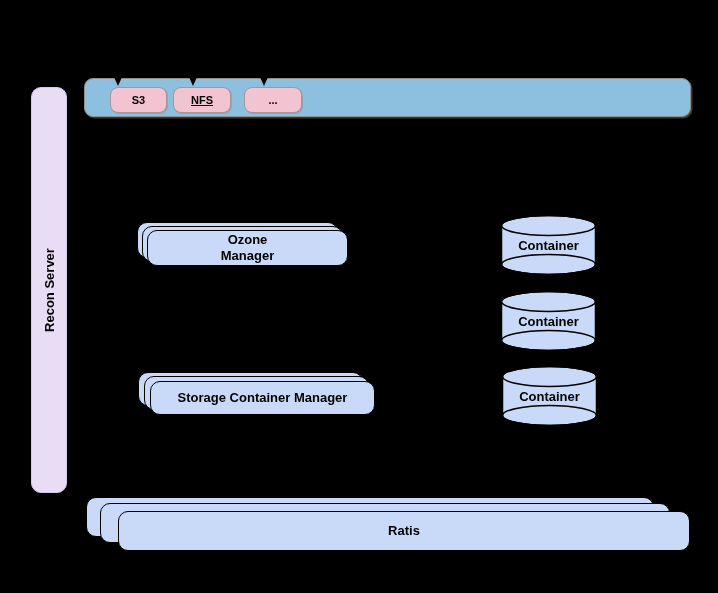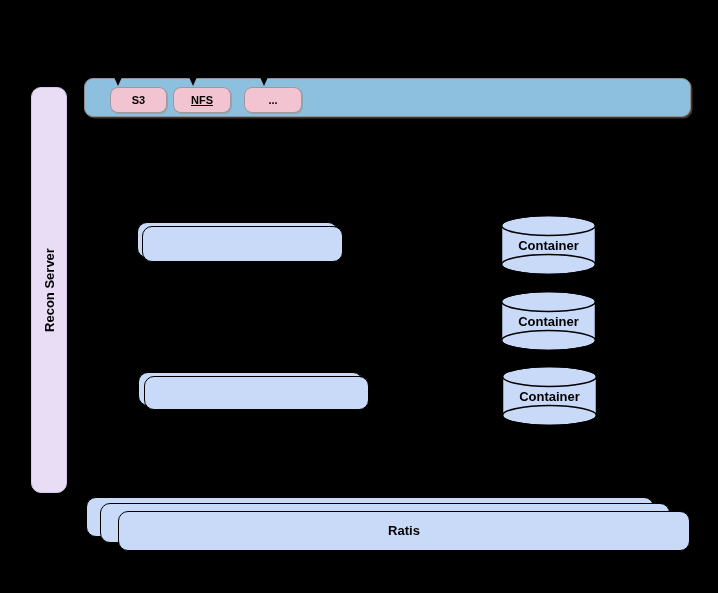--- a/index.html
+++ b/index.html
@@ -98,23 +98,32 @@
       <span>...</span>
     </div>
   </div>
 
   <div class="arrowhead ah-1"></div>
   <div class="arrowhead ah-2"></div>
   <div class="arrowhead ah-3"></div>
 
   <div class="sbox om-1"></div>
   <div class="sbox om-2"></div>
+  <div class="sbox om-3">
+    <div class="box-label">
+      <span>Ozone</span>
+      <span>Manager</span>
+    </div>
+  </div>
 
   <div class="sbox scm-1"></div>
   <div class="sbox scm-2"></div>
+  <div class="sbox scm-3">
+    <div class="box-label">Storage Container Manager</div>
+  </div>
 
   <div class="cylinder cyl-1">
     <svg width="97" height="62" viewBox="0 0 97 62">
       <path class="cyl-body" d="M 1.5 11.5 A 47 10 0 0 1 95.5 11.5 L 95.5 50.5 A 47 10 0 0 1 1.5 50.5 Z"></path>
       <ellipse class="cyl-rim" cx="48.5" cy="11.5" rx="47" ry="10"></ellipse>
       <ellipse class="cyl-rim" cx="48.5" cy="50.5" rx="47" ry="10"></ellipse>
     </svg>
     <span class="cyl-label">Container</span>
   </div>
   <div class="cylinder cyl-2">

